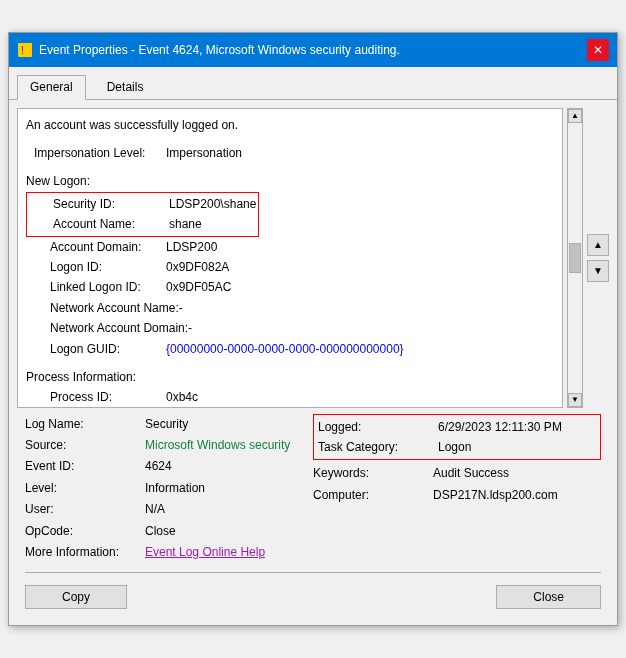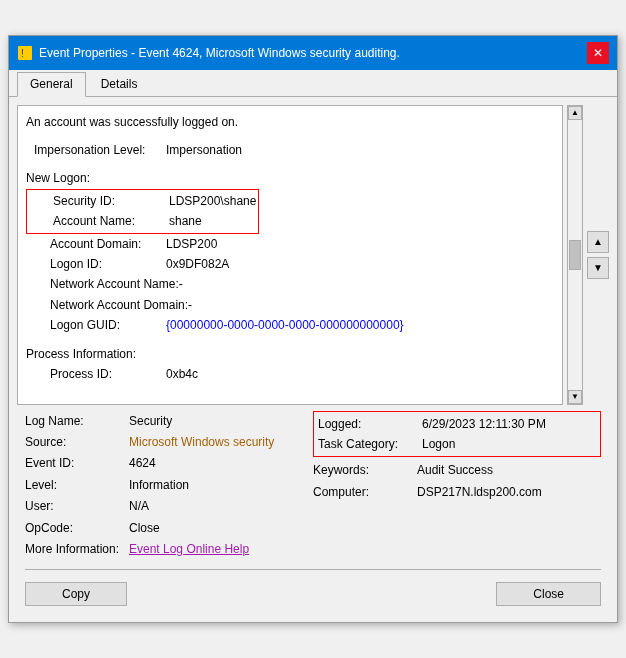--- a/index.html
+++ b/index.html
@@ -44,23 +44,23 @@
       border: none;
       color: white;
       font-size: 12px;
       cursor: pointer;
       display: flex;
       align-items: center;
       justify-content: center;
     }
     .tabs {
       display: flex;
-      padding: 2px 8px 0;
+      padding: 8px 8px 0;
       border-bottom: 1px solid #adadad;
-      gap: 2px;
+      gap: 8px;
     }
     .tab {
       padding: 4px 12px;
       cursor: pointer;
       border: 1px solid transparent;
       font-size: 12px;
       background: transparent;
     }
     .tab.active {
       background: #f0f0f0;
@@ -124,29 +124,29 @@
       grid-template-columns: 1fr 1fr;
       gap: 0;
     }
     .meta-col {
       display: flex;
       flex-direction: column;
       gap: 1px;
     }
     .meta-row {
       display: flex;
-      gap: 4px;
+      gap: 20px;
       line-height: 1.7;
     }
     .meta-label {
       min-width: 100px;
       color: #000;
     }
     .meta-value { color: #000; }
-    .meta-value.blue { color: #a16207; }
+    .meta-value.blue { color: #15803d; }
     .divider {
       border-top: 1px solid #adadad;
       margin: 4px 8px;
     }
     .bottom-bar {
       display: flex;
       justify-content: space-between;
       padding: 8px;
     }
     .action-btn {
@@ -211,20 +211,24 @@
           </div>
           <div class="info-row">
             <span class="info-label indent">Account Domain:</span>
             <span class="info-value">LDSP200</span>
           </div>
           <div class="info-row">
             <span class="info-label indent">Logon ID:</span>
             <span class="info-value">0x9DF082A</span>
           </div>
           <div class="info-row">
+            <span class="info-label indent">Linked Logon ID:</span>
+            <span class="info-value">0x9DF05AC</span>
+          </div>
+          <div class="info-row">
             <span class="info-label indent">Network Account Name:</span>
             <span class="info-value">-</span>
           </div>
           <div class="info-row">
             <span class="info-label indent">Network Account Domain:</span>
             <span class="info-value">-</span>
           </div>
           <div class="info-row">
             <span class="info-label indent">Logon GUID:</span>
             <span class="info-value blue">{00000000-0000-0000-0000-000000000000}</span>

